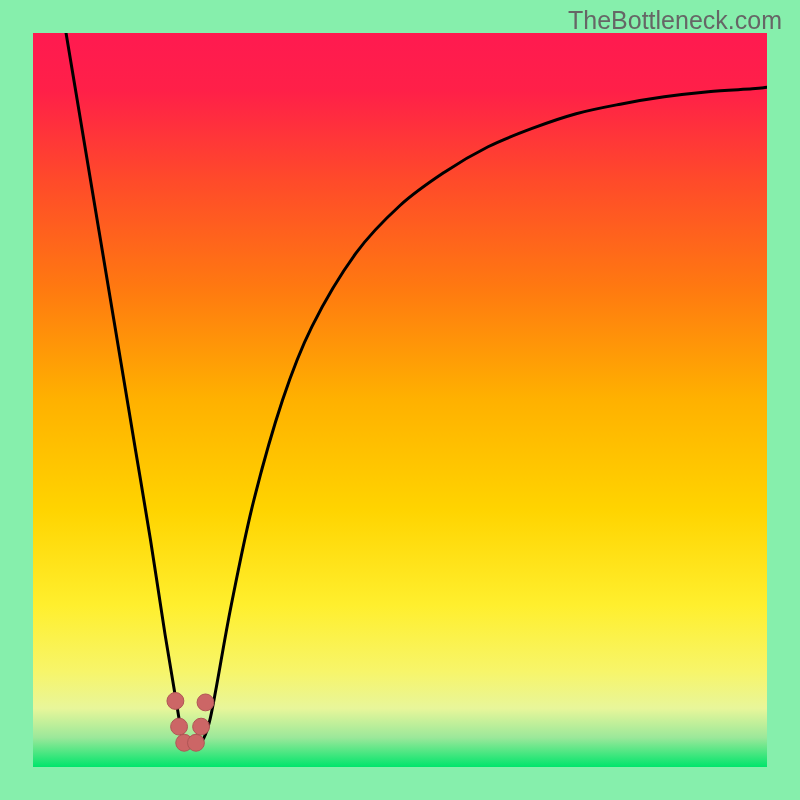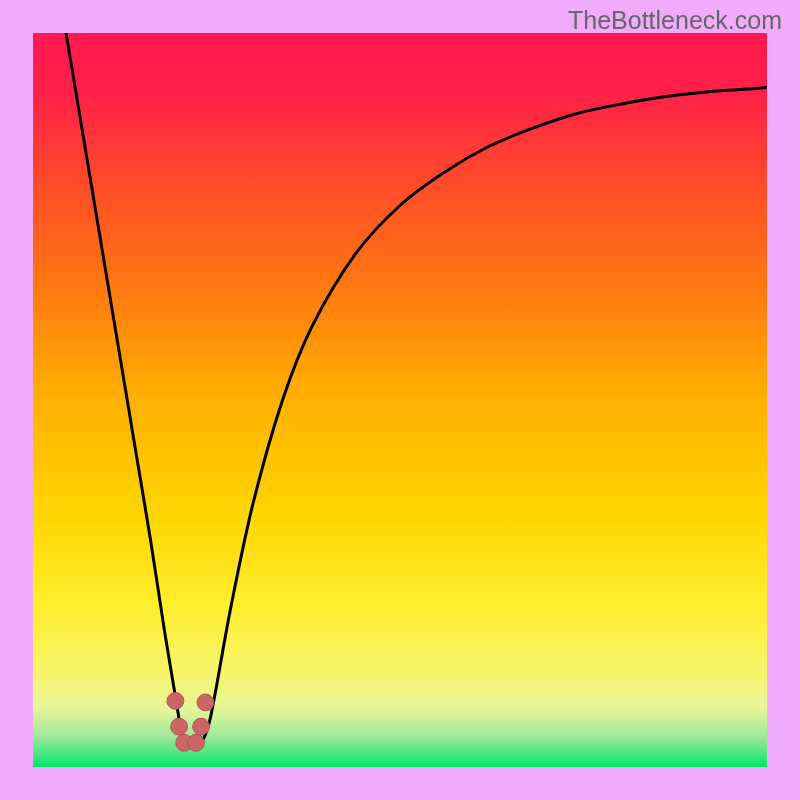--- a/index.html
+++ b/index.html
@@ -10,21 +10,21 @@
     overflow: hidden;
     background: #000;
     font-family: Arial, Helvetica, sans-serif;
   }
   .frame {
     position: absolute;
     left: 0;
     top: 0;
     width: 800px;
     height: 800px;
-    background: #f0abfc;
+    background: #86efac;
   }
   .plot {
     position: absolute;
     left: 33px;
     top: 33px;
     width: 734px;
     height: 734px;
     overflow: hidden;
   }
   .attrib {

